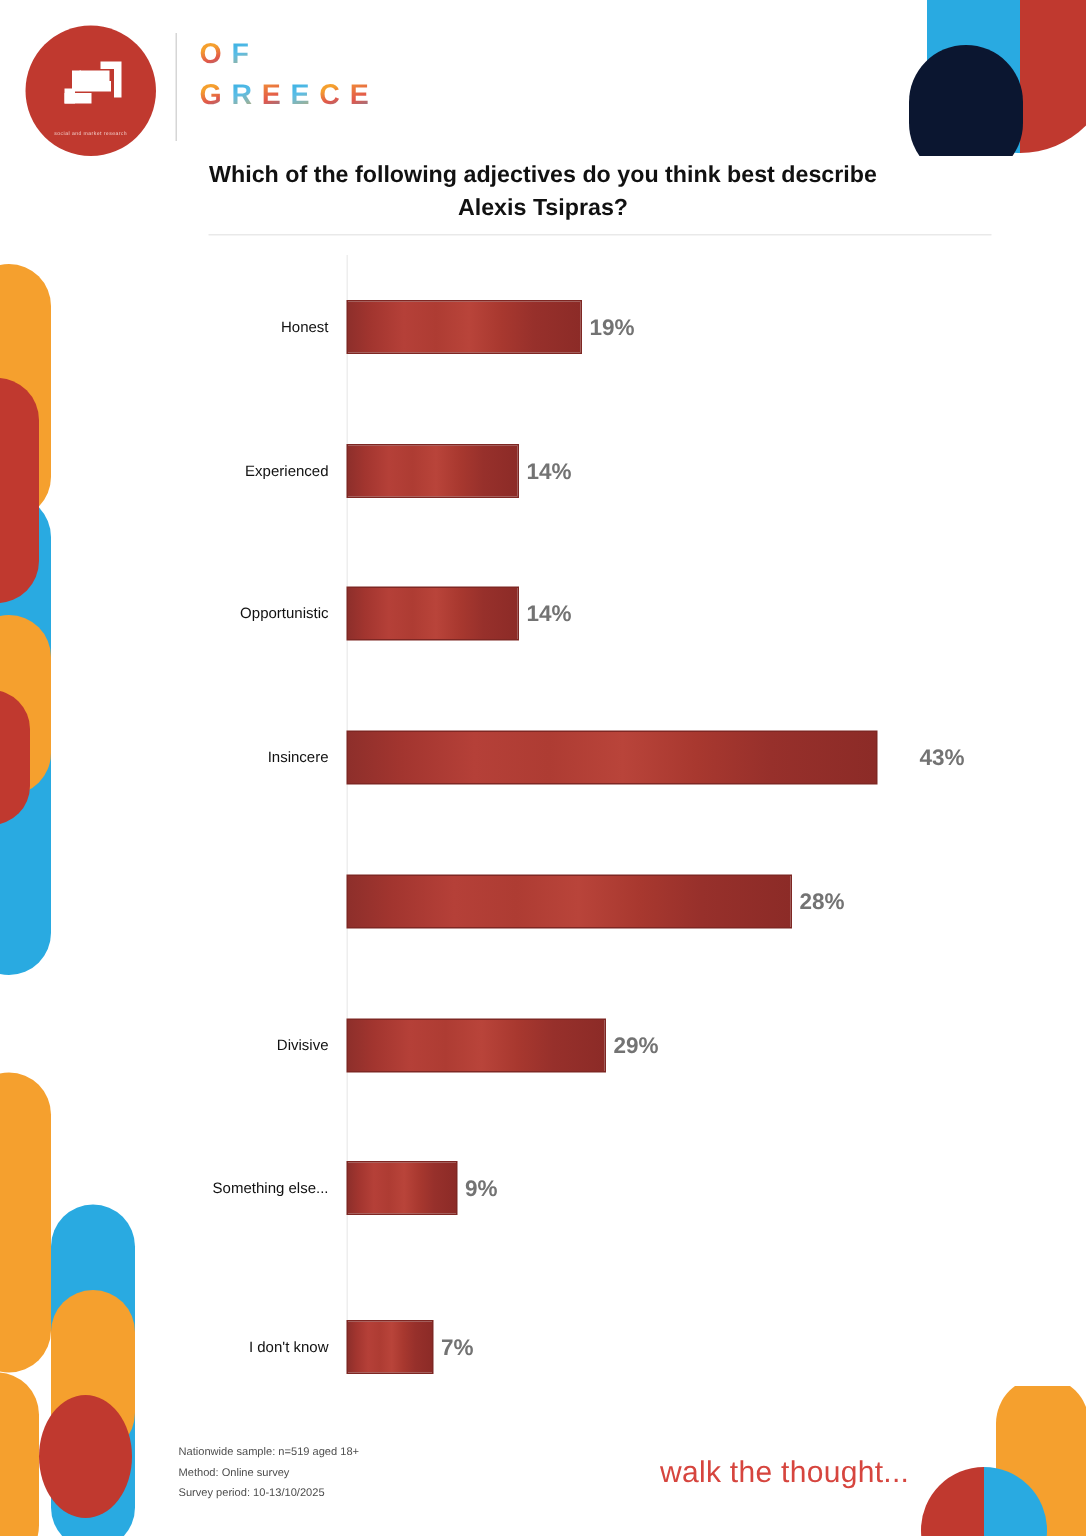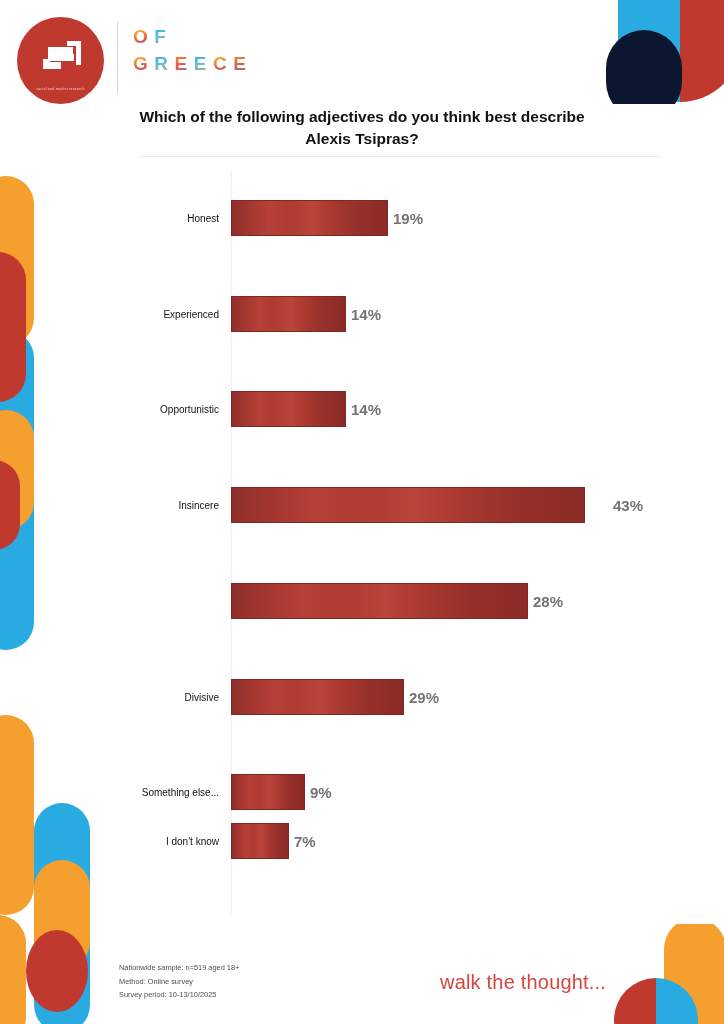--- a/index.html
+++ b/index.html
@@ -198,21 +198,21 @@
       <div class="row" style="top: 679px; width: 724px;">
         <div class="cat" style="left: 21px;">Divisive</div>
         <div class="bar" style="width: 173px;"></div>
         <div class="val" style="left: 404px;">29%</div>
       </div>
       <div class="row" style="top: 774px; width: 724px;">
         <div class="cat" style="left: 21px;">Something else...</div>
         <div class="bar" style="width: 74px;"></div>
         <div class="val" style="left: 305px;">9%</div>
       </div>
-      <div class="row" style="top: 823px; width: 694px; text-align: center;">
+      <div class="row" style="top: 880px; width: 694px; text-align: center;">
         <div class="cat" style="left: 21px;">I don't know</div>
         <div class="bar" style="width: 58px;"></div>
         <div class="val" style="left: 289px;">7%</div>
       </div>
     </div>
 </div>
 
 <div class="footnote">
   <div>Nationwide sample: n=519 aged 18+</div>
   <div>Method: Online survey</div>

